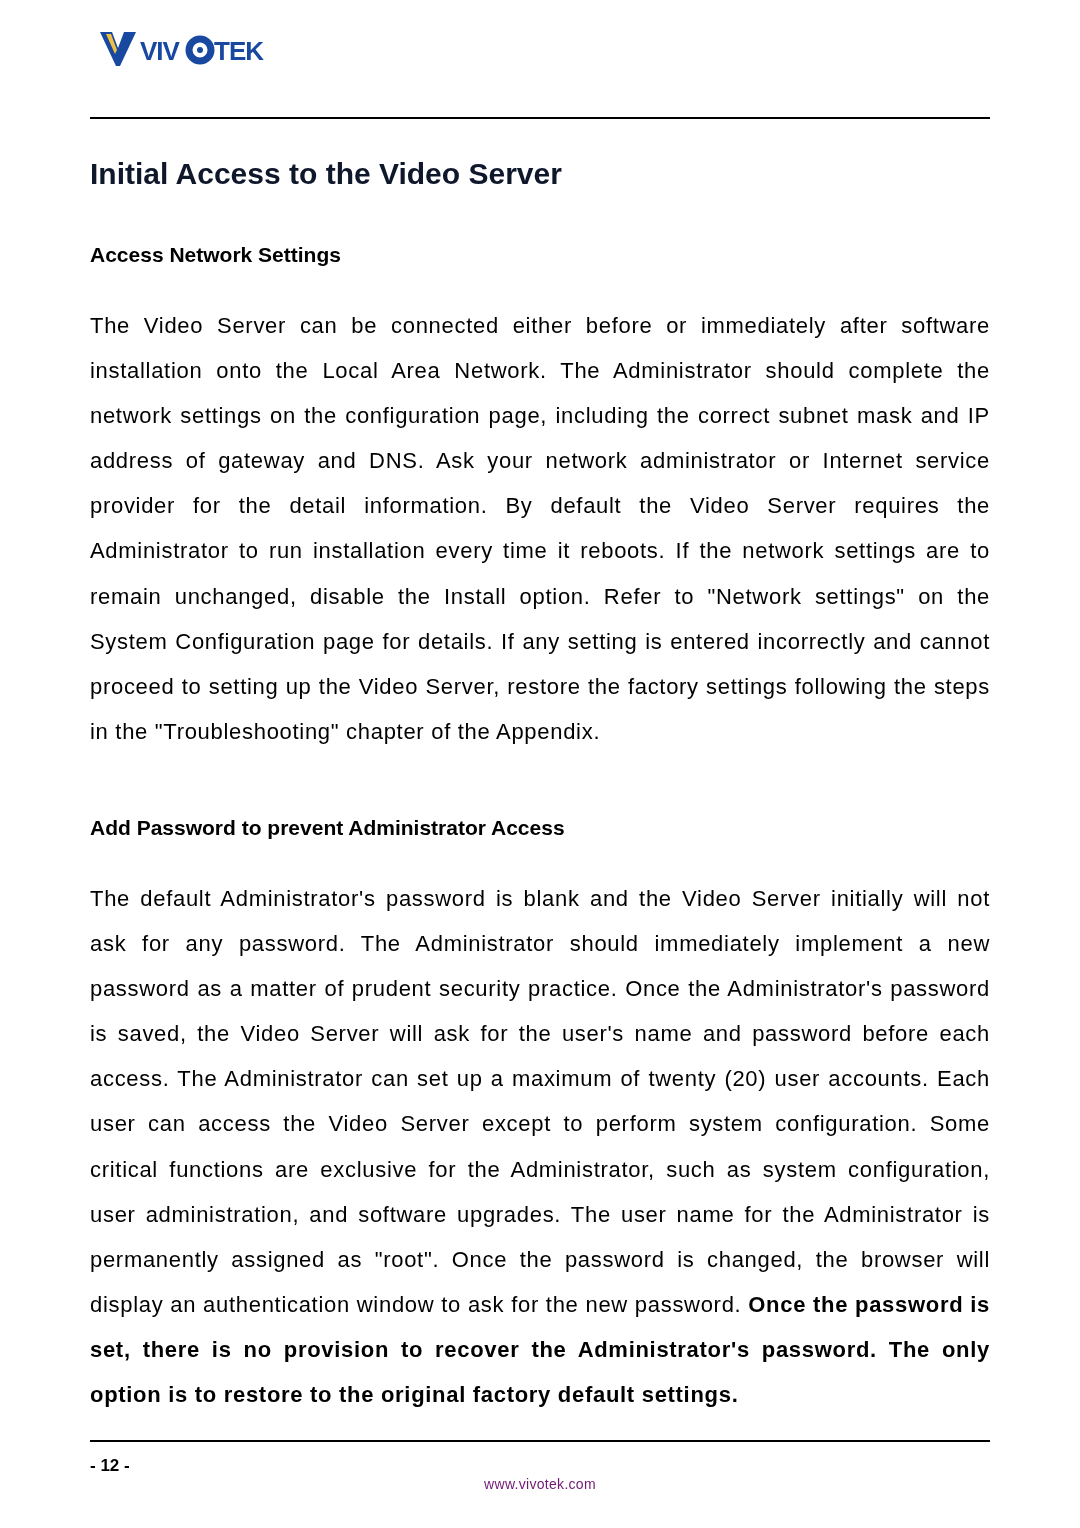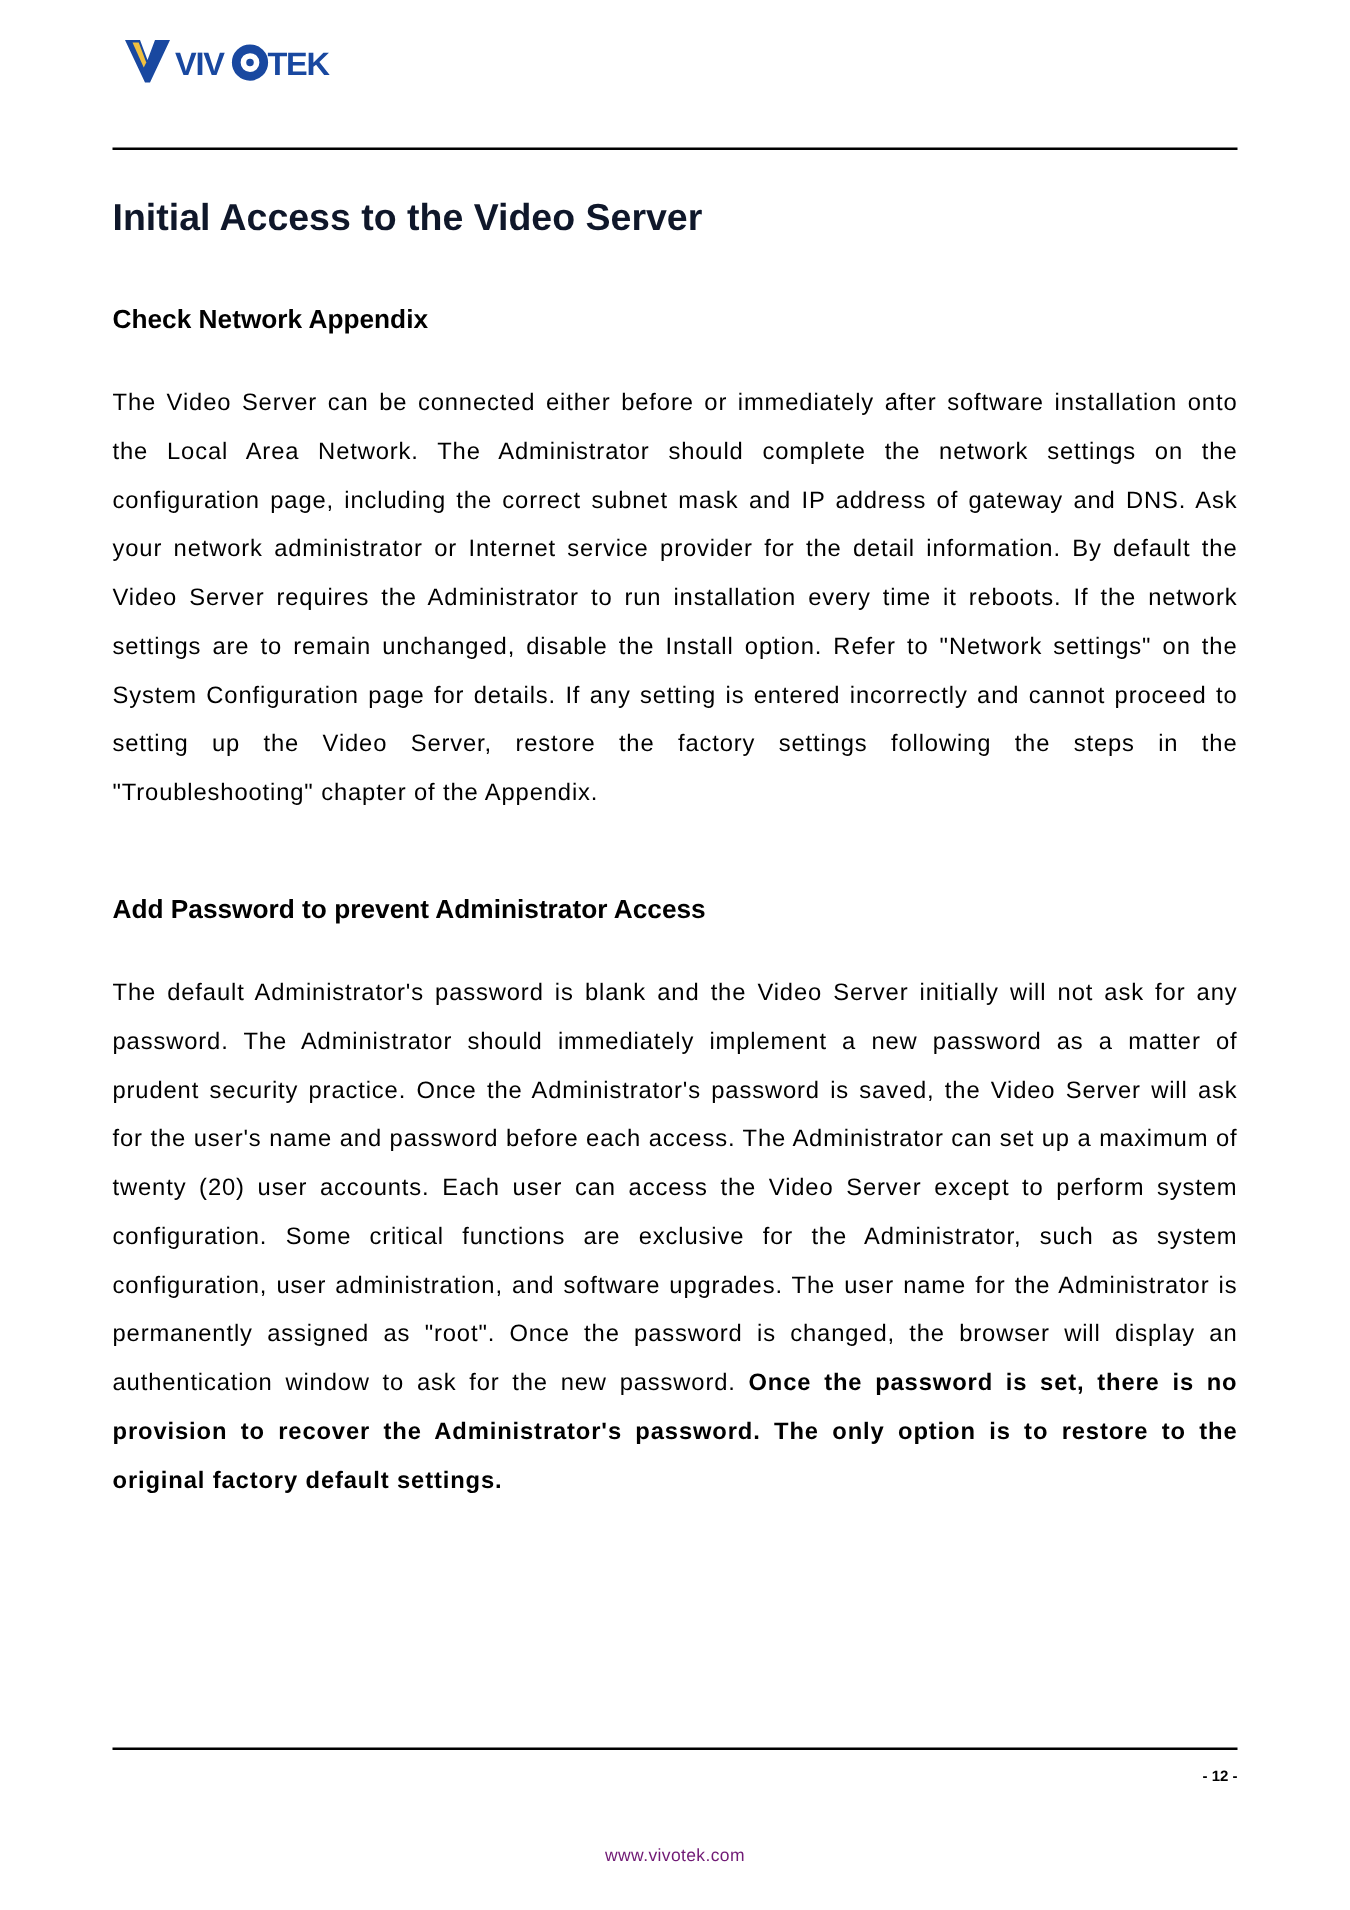--- a/index.html
+++ b/index.html
@@ -39,42 +39,41 @@
       margin-bottom: 52px;
       letter-spacing: 0px;
     }
     .sub-heading {
       font-size: 21px;
       font-weight: bold;
       color: #000;
       margin-bottom: 36px;
     }
     .body-text {
-      font-size: 19px;
+      font-size: 22px;
       line-height: 2.05;
       color: #000;
       text-align: justify;
       margin-bottom: 62px;
       letter-spacing: 0.7px;
     }
     .bold-inline {
       font-weight: bold;
     }
     .footer-divider {
       border: none;
       border-top: 2px solid #000;
       margin-top: 10px;
       margin-bottom: 14px;
     }
     .page-number {
-      text-align: right;
-      font-size: 12px;
+      text-align: left;
+      font-size: 17px;
       font-weight: bold;
       color: #000;
-      margin-bottom: 48px;
     }
     .footer-url {
       text-align: center;
       font-size: 14px;
       color: #701a75;
       letter-spacing: 0.3px;
     }
     .footer-section {
       position: absolute;
       bottom: 36px;
@@ -96,21 +95,21 @@
       <circle cx="102" cy="20" r="11" fill="none" stroke="#1948a0" stroke-width="7"></circle>
       <circle cx="102" cy="20" r="3" fill="#1948a0"></circle>
       <text x="116" y="30" font-family="Arial Black, Arial, sans-serif" font-weight="900" font-size="26" fill="#1948a0" letter-spacing="-1">TEK</text>
     </svg>
   </div>
 
   <hr class="top-divider">
 
   <h1 class="main-heading">Initial Access to the Video Server</h1>
 
-  <h2 class="sub-heading">Check Network Appendix</h2>
+  <h2 class="sub-heading">Access Network Settings</h2>
 
   <p class="body-text">The Video Server can be connected either before or immediately after software installation onto the Local Area Network. The Administrator should complete the network settings on the configuration page, including the correct subnet mask and IP address of gateway and DNS. Ask your network administrator or Internet service provider for the detail information. By default the Video Server requires the Administrator to run installation every time it reboots. If the network settings are to remain unchanged, disable the Install option. Refer to "Network settings" on the System Configuration page for details. If any setting is entered incorrectly and cannot proceed to setting up the Video Server, restore the factory settings following the steps in the "Troubleshooting" chapter of the Appendix.</p>
 
   <h2 class="sub-heading">Add Password to prevent Administrator Access</h2>
 
   <p class="body-text">
     <span>The default Administrator's password is blank and the Video Server initially will not ask for any password. The Administrator should immediately implement a new password as a matter of prudent security practice. Once the Administrator's password is saved, the Video Server will ask for the user's name and password before each access. The Administrator can set up a maximum of twenty (20) user accounts. Each user can access the Video Server except to perform system configuration. Some critical functions are exclusive for the Administrator, such as system configuration, user administration, and software upgrades. The user name for the Administrator is permanently assigned as "root". Once the password is changed, the browser will display an authentication window to ask for the new password.  </span>
     <span class="bold-inline">Once the password is set, there is no provision to recover the Administrator's password.  The only option is to restore to the original factory default settings.</span>
   </p>
 

